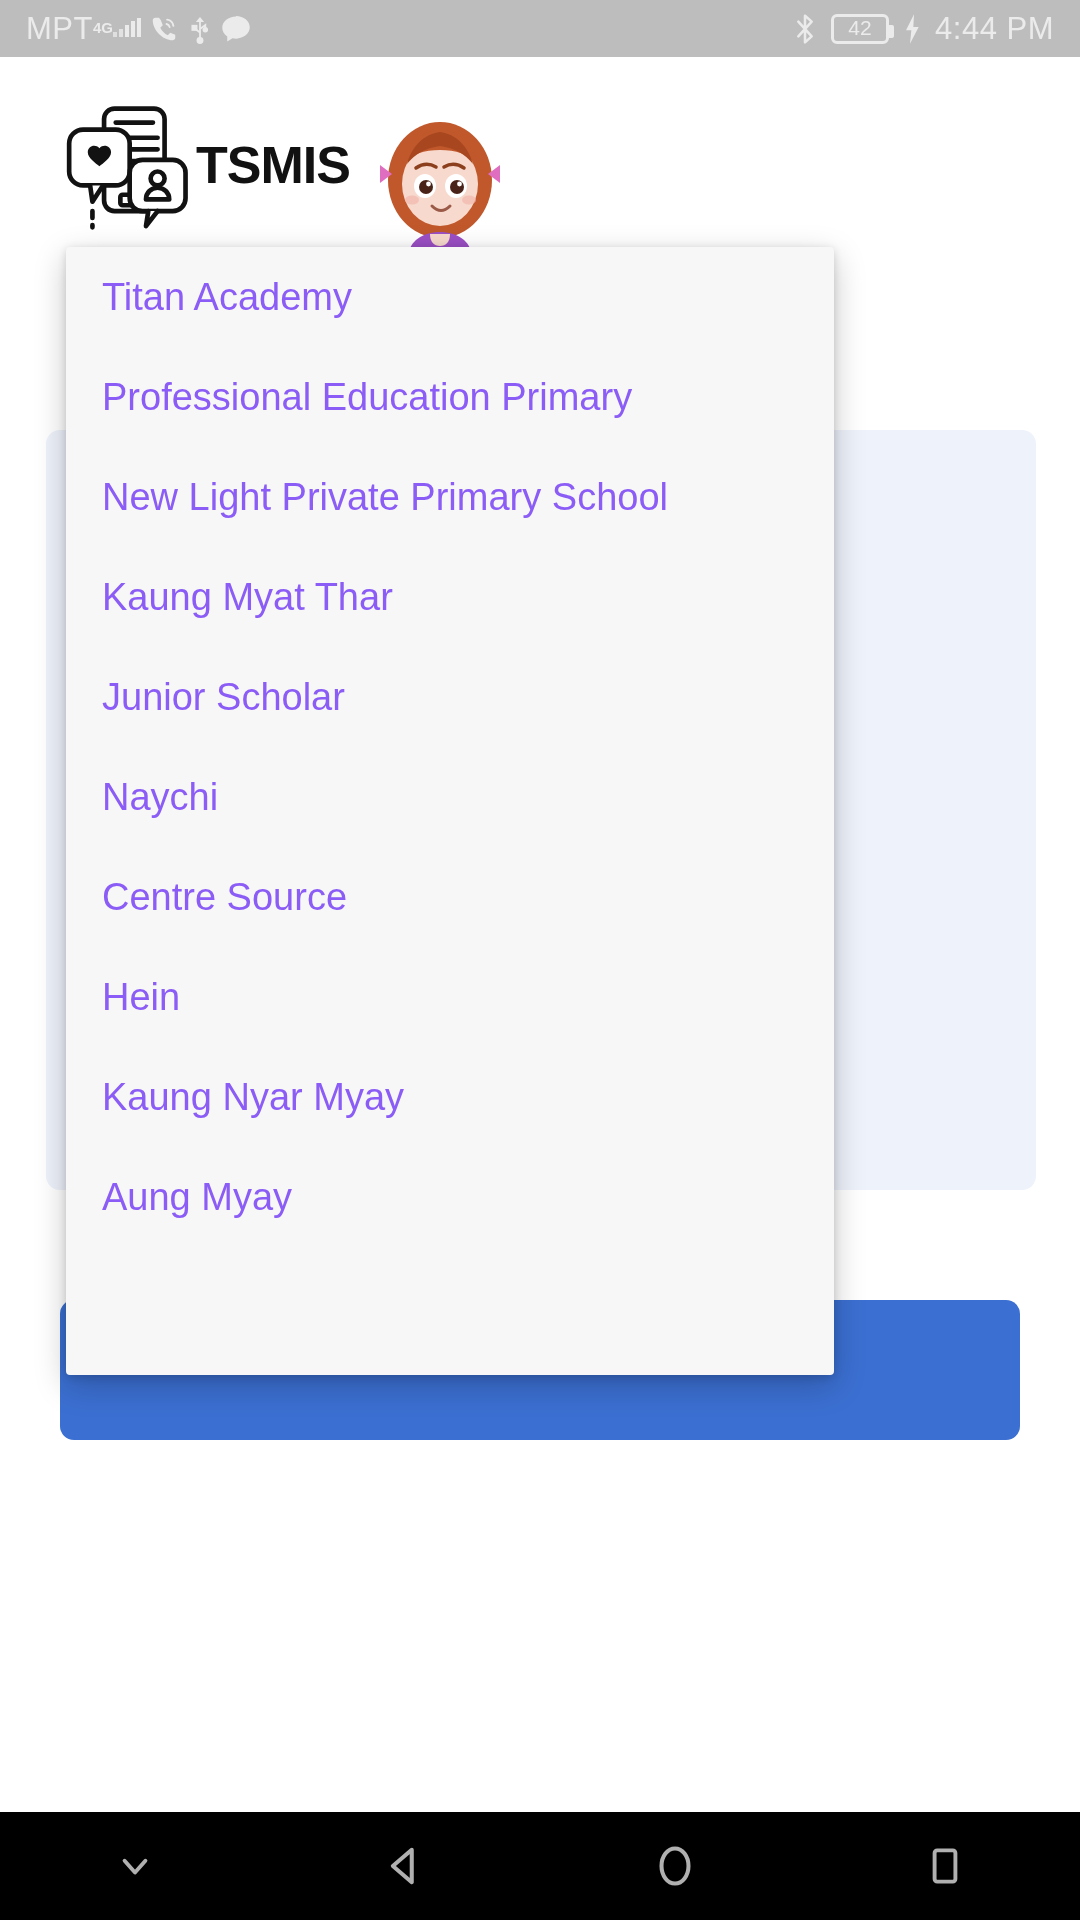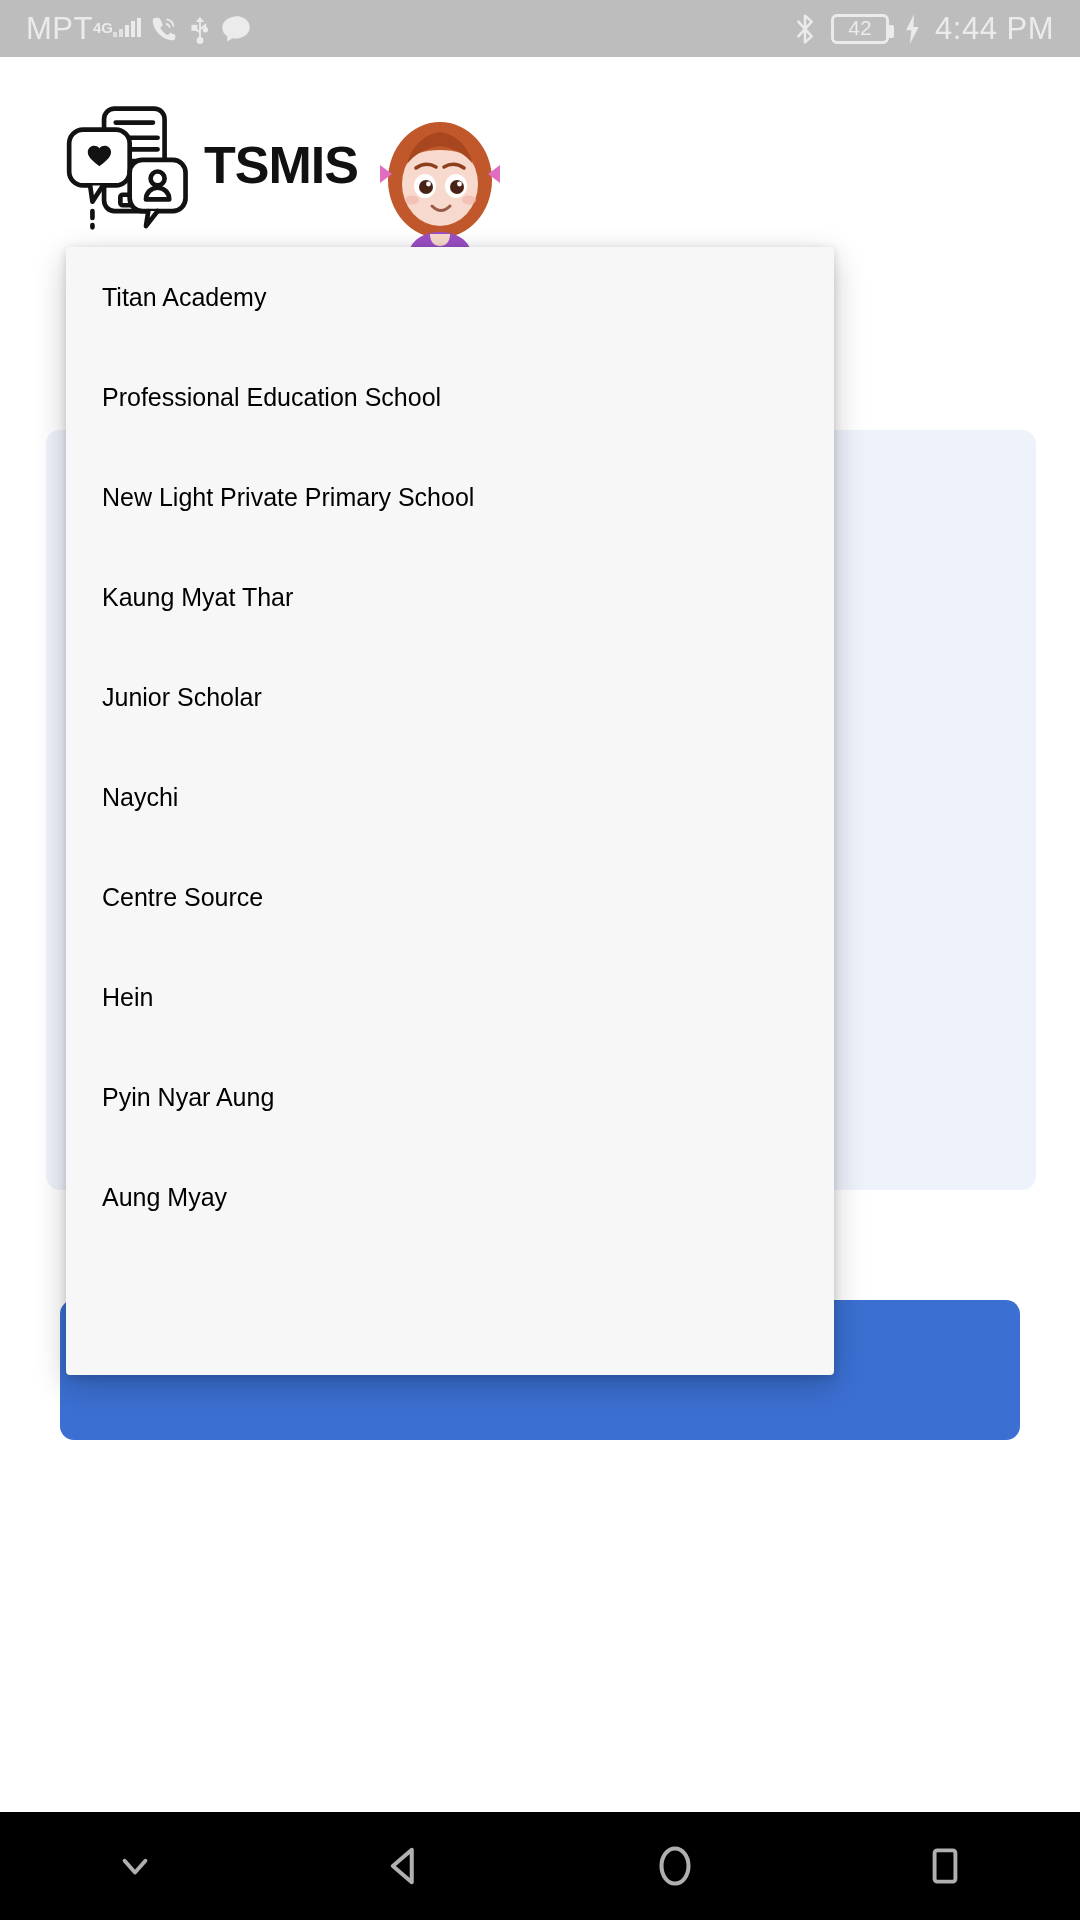--- a/index.html
+++ b/index.html
@@ -47,21 +47,21 @@
   .batt span{ color:#ebebeb; font-size:21px; line-height:1; }
   .clock{ color:#ebebeb; font-size:31px; line-height:1; letter-spacing:.5px; }
 
   
   #app-header{
     position:absolute; left:0; top:57px; width:1080px; height:240px;
     background:#ffffff;
   }
   #brand{
     position:absolute; left:62px; top:40px;
-    display:flex; align-items:center; gap:8px;
+    display:flex; align-items:center; gap:0;
   }
   #brand .logo{ width:140px; height:135px; }
   #brand .brand-text{
     font-size:52px; font-weight:700; color:#111; letter-spacing:-1px;
     margin-left:-6px;
   }
   #mascot{ position:absolute; left:370px; top:45px; width:140px; height:200px; }
 
   
   #bg-card{
@@ -85,21 +85,21 @@
     box-shadow:0 10px 32px rgba(0,0,0,.22), 0 2px 8px rgba(0,0,0,.14);
     overflow:hidden;
   }
   .dd-item{
     height:100px;
     display:flex; align-items:center;
     padding-left:36px;
     cursor:pointer;
   }
   .dd-item span{
-    font-size:25px; color:#000000; font-weight:400; letter-spacing:0;
+    font-size:38px; color:#8b5cf6; font-weight:400; letter-spacing:0;
     line-height:1;
   }
 
   
   #nav-bar{
     position:absolute; left:0; bottom:0; width:1080px; height:108px;
     background:#000000;
     display:flex; align-items:center;
   }
   .nav-btn{
@@ -227,42 +227,42 @@
 
   <div id="bg-card"></div>
   <div id="bg-orange"></div>
   <div id="bg-button"></div>
 
   <div id="dropdown-panel">
     <div class="dd-item">
         <span>Titan Academy</span>
       </div>
     <div class="dd-item">
-        <span>Professional Education School</span>
+        <span>Professional Education Primary</span>
       </div>
     <div class="dd-item">
         <span>New Light Private Primary School</span>
       </div>
     <div class="dd-item">
         <span>Kaung Myat Thar</span>
       </div>
     <div class="dd-item">
         <span>Junior Scholar</span>
       </div>
     <div class="dd-item">
         <span>Naychi</span>
       </div>
     <div class="dd-item">
         <span>Centre Source</span>
       </div>
     <div class="dd-item">
         <span>Hein</span>
       </div>
     <div class="dd-item">
-        <span>Pyin Nyar Aung</span>
+        <span>Kaung Nyar Myay</span>
       </div>
     <div class="dd-item">
         <span>Aung Myay</span>
       </div>
   </div>
 
   <div id="nav-bar">
     <div class="nav-btn">
       <svg width="52" height="52" viewBox="0 0 40 40" fill="none" stroke="#b0b0b0" stroke-width="3" stroke-linecap="round" stroke-linejoin="round">
         <path d="M12 16l8 9 8-9"></path>

